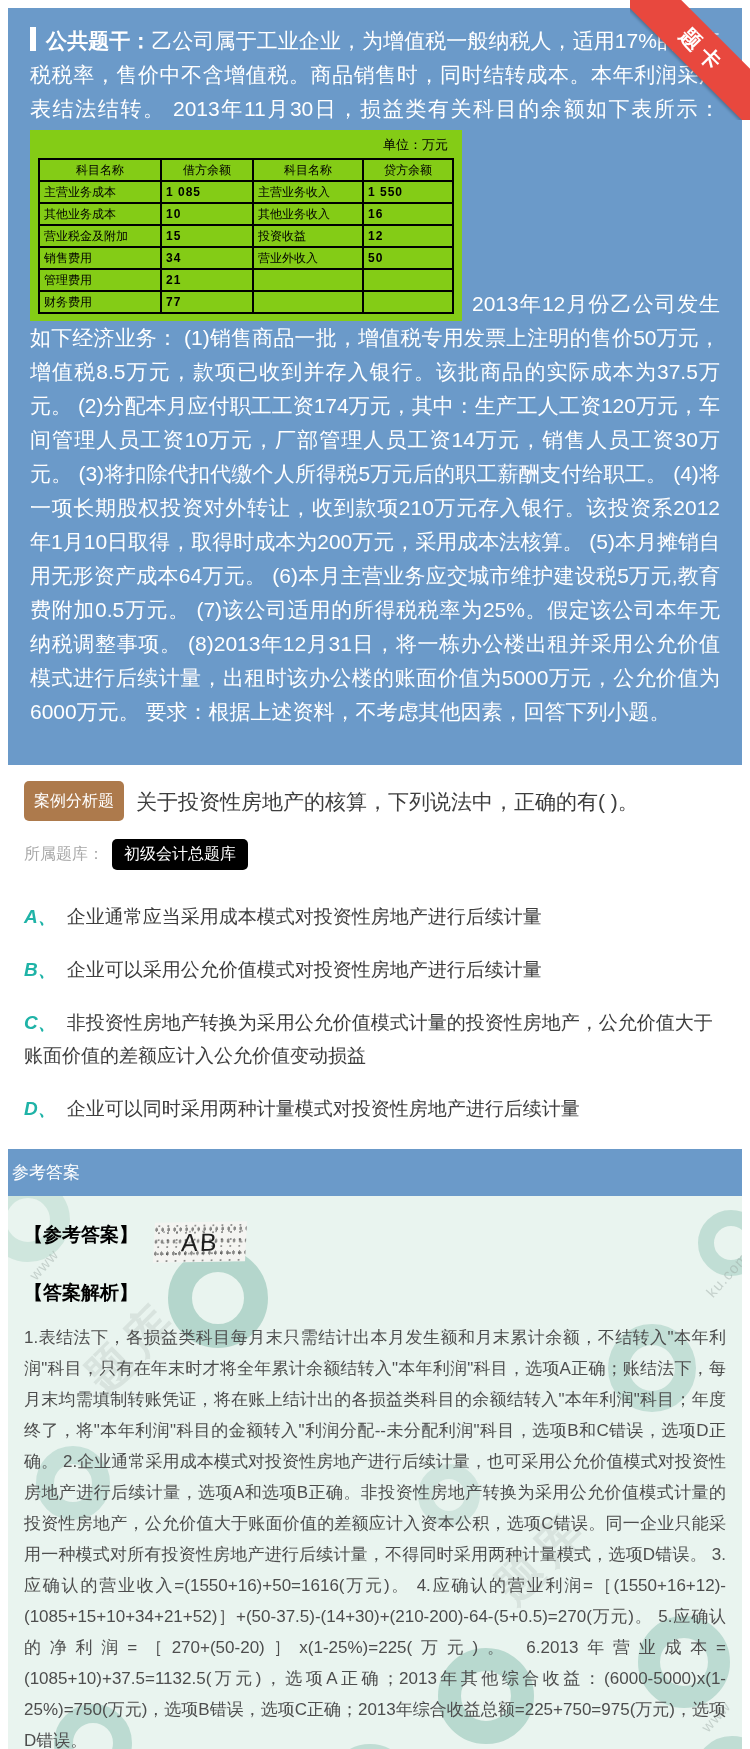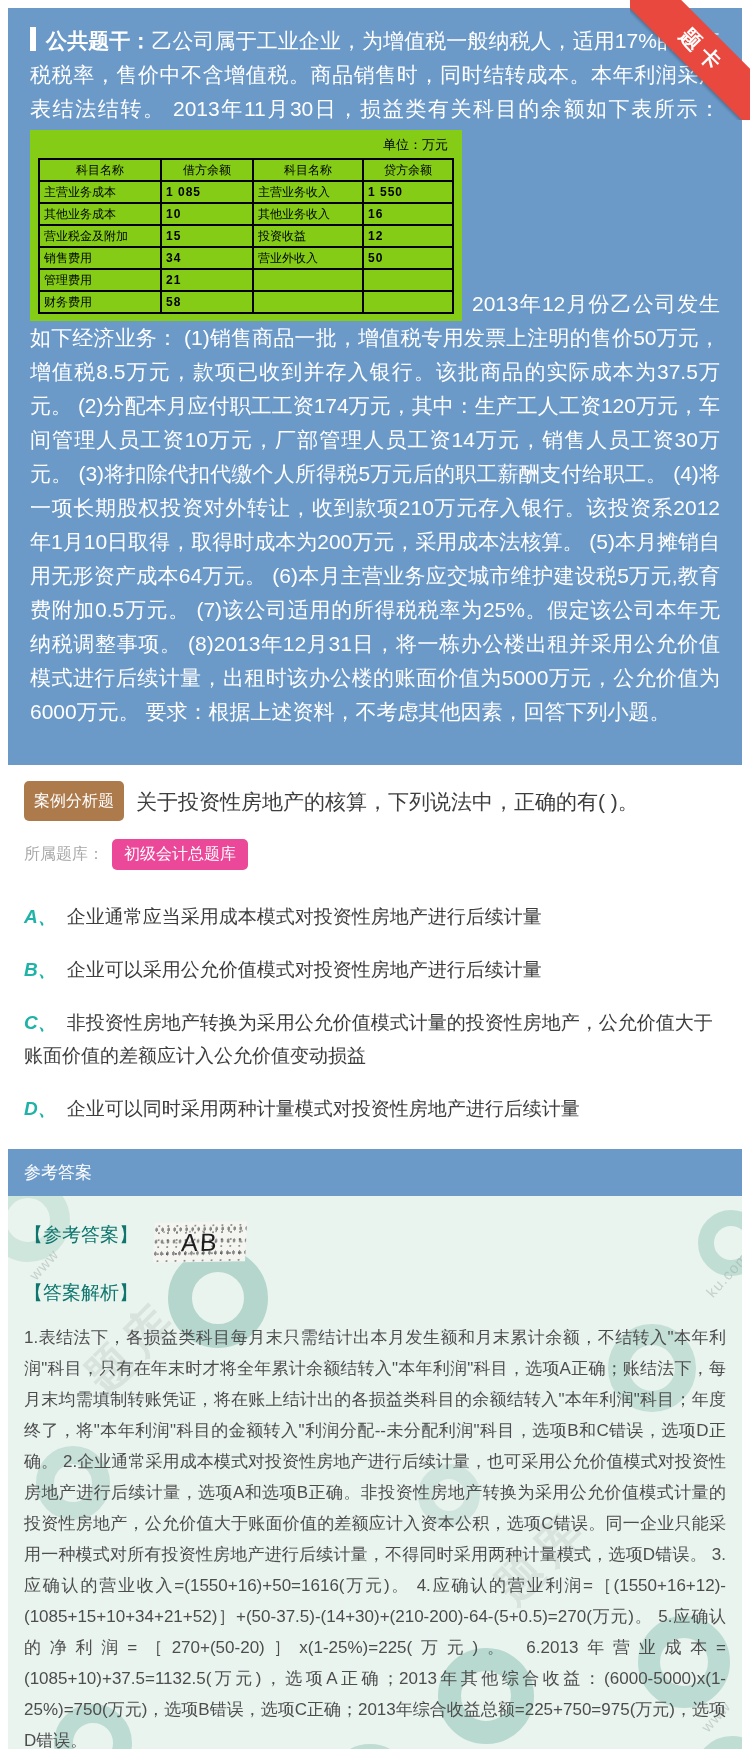--- a/index.html
+++ b/index.html
@@ -50,39 +50,39 @@
   }
   
   .q-section{background:#ffffff;box-sizing:border-box;height:384px;padding:16px 24px 0 24px;}
   .q-head{font-size:21px;color:#3d3d3d;line-height:32px;}
   .badge-brown{
     display:inline-block;background:#ad7a4c;color:#ffffff;font-size:16px;
     padding:4px 10px;border-radius:5px;margin-right:12px;vertical-align:3px;
   }
   .bank-row{margin-top:18px;font-size:16px;color:#a9a9a9;}
   .badge-red{
-    display:inline-block;background:#ec4899;color:#ffffff;font-size:16px;
+    display:inline-block;background:#000000;color:#ffffff;font-size:16px;
     padding:5px 12px;border-radius:5px;margin-left:8px;text-align:right;
   }
   .options{margin-top:30px;}
   .option{font-size:19px;color:#3d3d3d;line-height:33px;margin-bottom:20px;}
   .opt-letter{color:#1fb3a7;font-style:italic;font-weight:bold;margin-right:10px;}
   
   .answer-bar{
     margin:0 8px;height:47px;background:#6b9ac9;color:#ffffff;
     display:flex;justify-content:space-between;align-items:center;
-    padding:0 16px;font-size:17px;box-sizing:border-box;
+    padding:0 4px;font-size:17px;box-sizing:border-box;
   }
   
   .answer-panel{
     margin:0 8px;background:#e9f4ef;height:602px;box-sizing:border-box;
     padding:26px 16px 0 16px;position:relative;overflow:hidden;
   }
   .ans-content{position:relative;z-index:2;}
-  .ans-label{color:#0f766e;font-weight:normal;font-size:19px;display:inline-block;}
+  .ans-label{color:#000000;font-weight:bold;font-size:19px;display:inline-block;}
   .ref-row{margin-bottom:18px;}
   .ab-box{
     display:inline-block;margin-left:16px;min-width:92px;height:40px;
     color:#1d1d1d;font-size:25px;text-align:center;line-height:40px;
     letter-spacing:2px;transform:skew(-4deg) rotate(-1deg);
     background-color:#f4f4f1;
     background-image:
       radial-gradient(rgba(60,60,60,.55) 1px, transparent 1.4px),
       radial-gradient(rgba(90,90,90,.45) 1px, transparent 1.3px),
       radial-gradient(rgba(30,30,30,.5) 1px, transparent 1.2px);
@@ -146,21 +146,21 @@
         <td class="c-num2">50</td>
       </tr>
       <tr>
         <td class="c-name">管理费用</td>
         <td class="c-num">21</td>
         <td class="c-name2"></td>
         <td class="c-num2"></td>
       </tr>
       <tr>
         <td class="c-name">财务费用</td>
-        <td class="c-num">58</td>
+        <td class="c-num">77</td>
         <td class="c-name2"></td>
         <td class="c-num2"></td>
       </tr>
   </tbody>
       </table></span><span>2013年12月份乙公司发生如下经济业务： (1)销售商品一批，增值税专用发票上注明的售价50万元，增值税8.5万元，款项已收到并存入银行。该批商品的实际成本为37.5万元。 (2)分配本月应付职工工资174万元，其中：生产工人工资120万元，车间管理人员工资10万元，厂部管理人员工资14万元，销售人员工资30万元。 (3)将扣除代扣代缴个人所得税5万元后的职工薪酬支付给职工。 (4)将一项长期股权投资对外转让，收到款项210万元存入银行。该投资系2012年1月10日取得，取得时成本为200万元，采用成本法核算。 (5)本月摊销自用无形资产成本64万元。 (6)本月主营业务应交城市维护建设税5万元,教育费附加0.5万元。 (7)该公司适用的所得税税率为25%。假定该公司本年无纳税调整事项。 (8)2013年12月31日，将一栋办公楼出租并采用公允价值模式进行后续计量，出租时该办公楼的账面价值为5000万元，公允价值为6000万元。 要求：根据上述资料，不考虑其他因素，回答下列小题。</span>
 </div>
 
 <div class="q-section">
   <div class="q-head">
     <span class="badge-brown">案例分析题</span><span>关于投资性房地产的核算，下列说法中，正确的有( )。</span>

